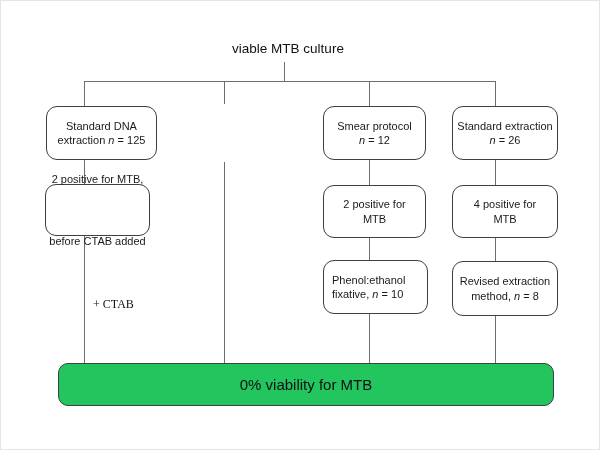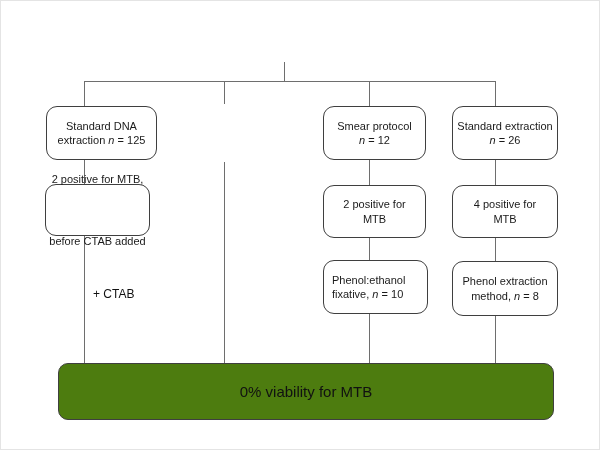--- a/index.html
+++ b/index.html
@@ -42,37 +42,38 @@
   .vline { width: 1px; }
   .hline { height: 1px; }
   .note {
     position: absolute;
     font-size: 12px;
     color: #111;
     white-space: nowrap;
   }
   .result-box {
     position: absolute;
-    left: 57px; top: 362px; width: 496px; height: 57px;
+    left: 57px; top: 362px; width: 496px; height: 43px;
     box-sizing: border-box;
     border: 1px solid #3f3f3f;
     border-radius: 10px;
-    background: #4d7c0f;
+    background: #22c55e;
     display: flex;
     justify-content: center;
     align-items: center;
     font-size: 15px;
     color: #111;
   }
 </style>
 </head>
 <body>
 
 <div class="canvas">
 
+  <div class="title">viable MTB culture</div>
 
   <div class="vline" style="left:283px; top:61px; height:19px;"></div>
   <div class="hline" style="left:83px; top:80px; width:412px;"></div>
 
   <div class="vline" style="left:83px; top:80px; height:25px;"></div>
   <div class="vline" style="left:83px; top:159px; height:24px;"></div>
   <div class="vline" style="left:83px; top:235px; height:127px;"></div>
 
   <div class="vline" style="left:223px; top:80px; height:23px;"></div>
   <div class="vline" style="left:223px; top:161px; height:201px;"></div>
@@ -117,23 +118,23 @@
     <span class="bl">4 positive for</span>
     <span class="bl">MTB</span>
   </div>
 
   <div class="box left" style="left:322px; top:259px; width:105px; height:54px;">
     <span class="bl">Phenol:ethanol</span>
     <span class="bl">fixative, <i>n</i> = 10</span>
   </div>
 
   <div class="box" style="left:451px; top:260px; width:106px; height:55px;">
-    <span class="bl">Phenol extraction</span>
+    <span class="bl">Revised extraction</span>
     <span class="bl">method, <i>n</i> = 8</span>
   </div>
 
-  <div class="note" style="left:92px; top:286px;">+ CTAB</div>
+  <div class="note" style="left:92px; top:296px;font-family:Liberation Serif, serif;">+ CTAB</div>
 
   <div class="result-box">
     <span>0% viability for MTB</span>
   </div>
 
 </div>
 
 </body></html>

